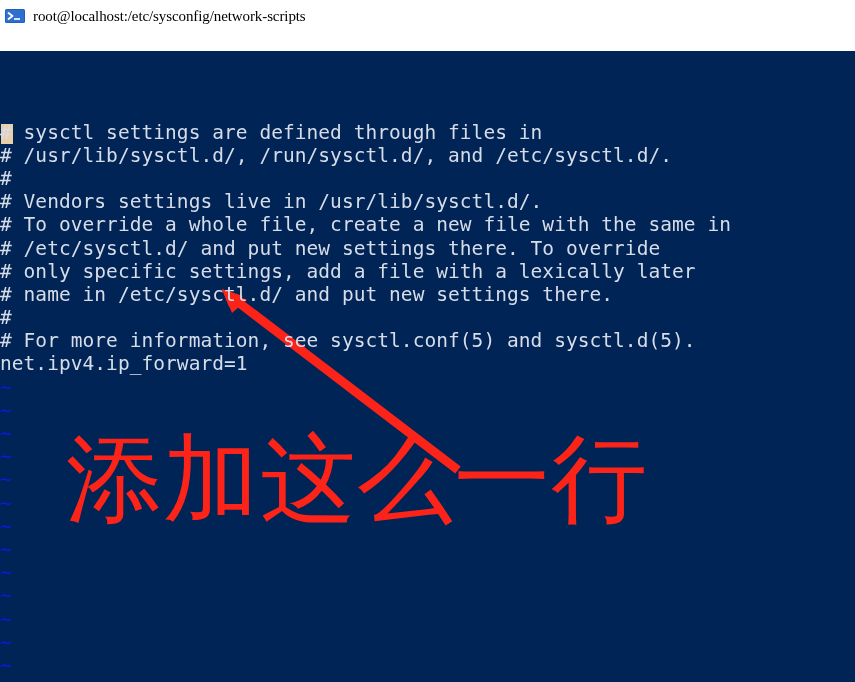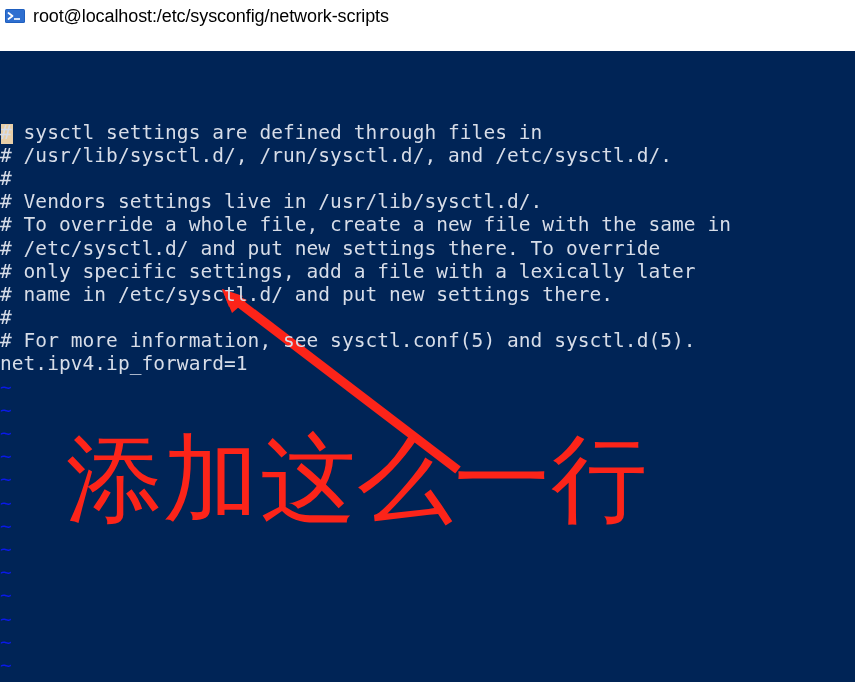--- a/index.html
+++ b/index.html
@@ -39,22 +39,22 @@
 
   #title-bar-icon {
     width: 22px;
     height: 22px;
     flex: 0 0 22px;
     margin-right: 7px;
     display: block;
   }
 
   #title-bar-text {
-    font-family: Liberation Sans, sans-serif;
-    font-size: 18px;
+    font-family: Liberation Serif, serif;
+    font-size: 15px;
     line-height: 22px;
     color: #000000;
     white-space: nowrap;
     letter-spacing: -0.1px;
   }
 
   
   #terminal {
     position: absolute;
     left: 0;

